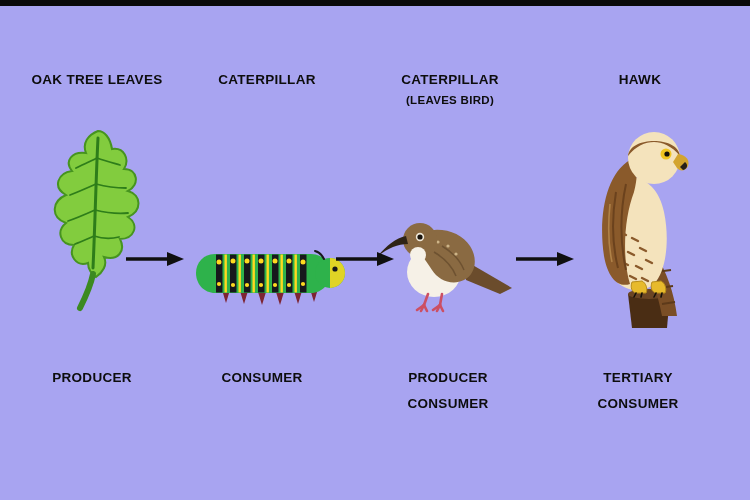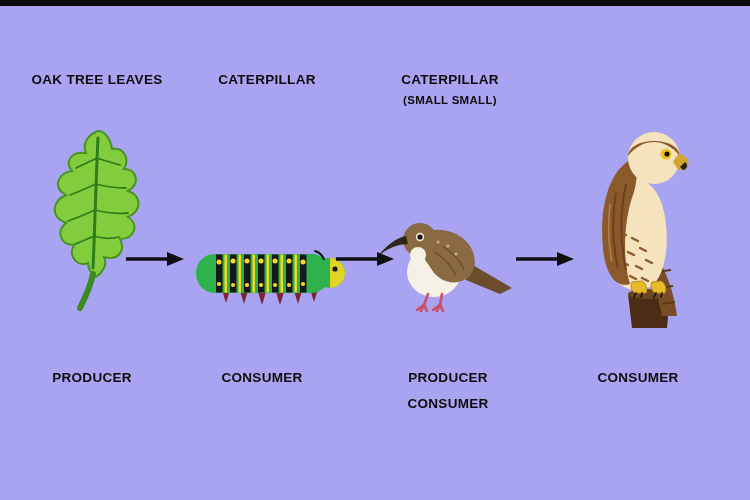--- a/index.html
+++ b/index.html
@@ -46,21 +46,25 @@
   <div class="top-label" style="left:17px">
     <div class="name">OAK TREE LEAVES</div>
     <div class="subname"></div>
   </div>
   <div class="top-label" style="left:187px">
     <div class="name">CATERPILLAR</div>
     <div class="subname"></div>
   </div>
   <div class="top-label" style="left:370px">
     <div class="name">CATERPILLAR</div>
-    <div class="subname">(SMALL SMALL)</div>
+    <div class="subname">(LEAVES BIRD)</div>
+  </div>
+  <div class="top-label" style="left:560px">
+    <div class="name">HAWK</div>
+    <div class="subname"></div>
   </div>
 
   <div class="art" style="left:35px; top:126px">
     <svg viewBox="0 0 125 190" width="125" height="190">
       <path d="M63,5 C53,9 47,17 51,27 C37,25 29,35 37,45 C23,47 17,61 31,69 C17,75 15,91 31,97 C21,105 25,119 39,119 C33,129 41,141 53,137 C53,143 57,149 61,151 C67,147 73,139 69,131 C83,135 91,125 85,113 C99,113 105,99 93,91 C107,85 107,69 93,65 C105,59 103,43 89,43 C95,33 89,21 77,23 C75,11 69,5 63,5 Z" fill="#82cc3e" stroke="#46941f" stroke-width="2"></path>
       <path d="M63,12 C61,50 60,100 58,142" stroke="#2e7d1a" stroke-width="3" fill="none" stroke-linecap="round"></path>
       <g stroke="#2e7d1a" stroke-width="1.8" fill="none" stroke-linecap="round">
         <path d="M62,32 C54,36 47,39 41,42"></path>
         <path d="M62,32 C70,35 78,37 85,39"></path>
         <path d="M61,58 C52,62 43,66 35,69"></path>
@@ -230,16 +234,17 @@
     <div class="role-line"></div>
   </div>
   <div class="bottom-label" style="left:182px">
     <div class="role-line">CONSUMER</div>
   </div>
   <div class="bottom-label" style="left:368px">
     <div class="role-line">PRODUCER</div>
     <div class="role-line">CONSUMER</div>
   </div>
   <div class="bottom-label" style="left:558px">
+    <div class="role-line">TERTIARY</div>
     <div class="role-line">CONSUMER</div>
   </div>
 
 </div>
 
 </body></html>

